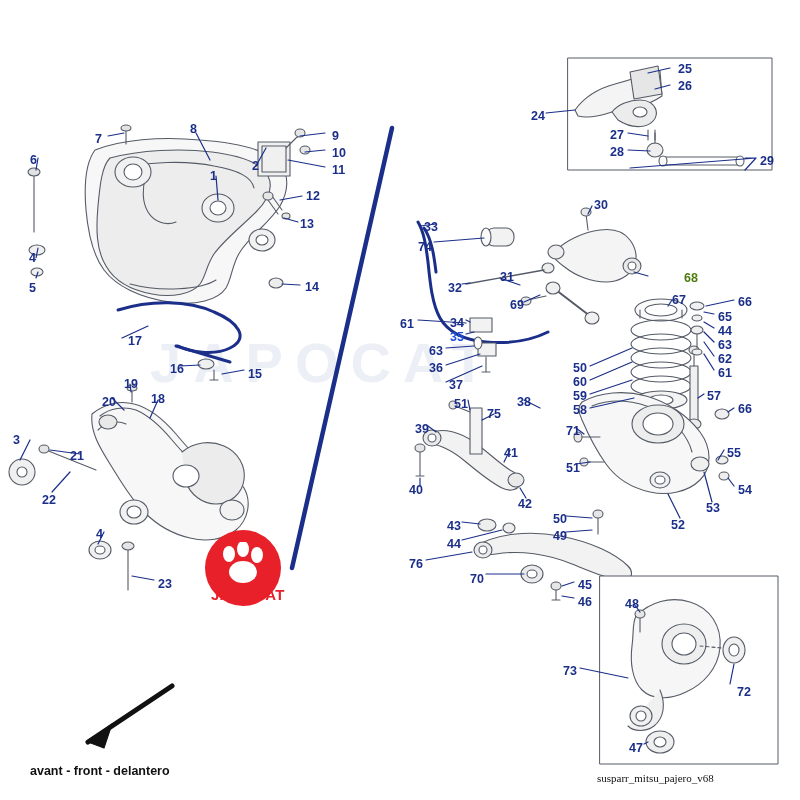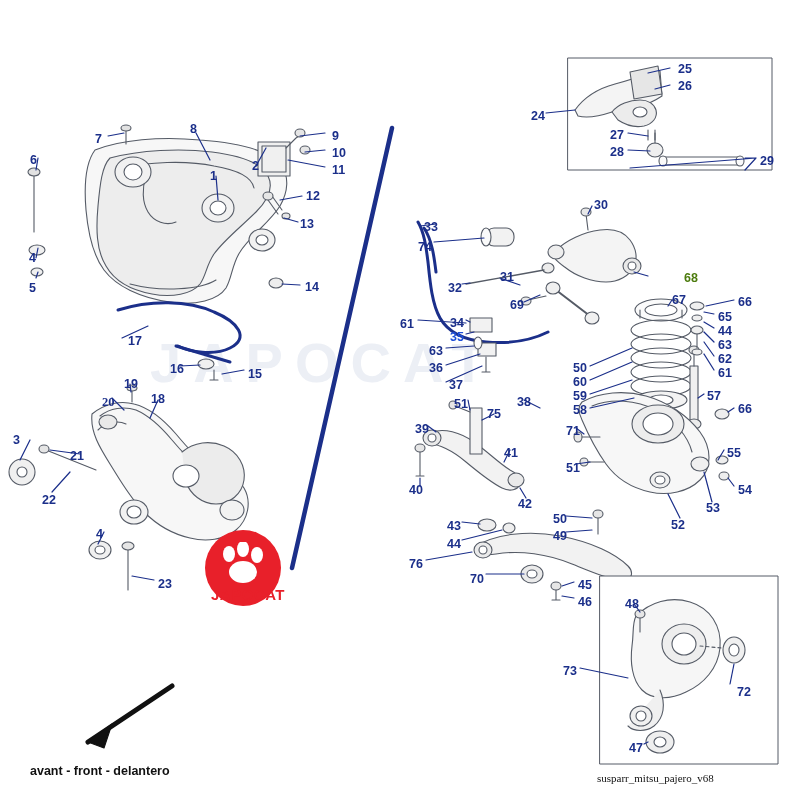--- a/index.html
+++ b/index.html
@@ -418,21 +418,21 @@
       <div class="callout" style="left: 429px; top: 362px; color: rgb(27, 47, 138);">36</div>
       <div class="callout" style="left: 429px; top: 379px; color: rgb(27, 47, 138); margin-left: 20px;">37</div>
       <div class="callout" style="left: 573px; top: 362px; color: rgb(27, 47, 138);">50</div>
       <div class="callout" style="left: 573px; top: 376px; color: rgb(27, 47, 138); text-align: right;">60</div>
       <div class="callout" style="left: 573px; top: 390px; color: rgb(27, 47, 138);">59</div>
       <div class="callout" style="left: 573px; top: 404px; color: rgb(27, 47, 138);">58</div>
       <div class="callout" style="left: 707px; top: 390px; color: rgb(27, 47, 138);">57</div>
       <div class="callout" style="left: 738px; top: 403px; color: rgb(27, 47, 138);">66</div>
       <div class="callout" style="left: 124px; top: 378px; color: rgb(27, 47, 138);">19</div>
       <div class="callout" style="left: 151px; top: 393px; color: rgb(27, 47, 138);">18</div>
-      <div class="callout" style="left: 102px; top: 396px; color: rgb(27, 47, 138); font-family: Liberation Serif, serif;">20</div>
+      <div class="callout" style="left: 102px; top: 396px; color: rgb(27, 47, 138);">20</div>
       <div class="callout" style="left: 454px; top: 398px; color: rgb(27, 47, 138);">51</div>
       <div class="callout" style="left: 487px; top: 408px; color: rgb(27, 47, 138);">75</div>
       <div class="callout" style="left: 517px; top: 396px; color: rgb(27, 47, 138);">38</div>
       <div class="callout" style="left: 566px; top: 425px; color: rgb(27, 47, 138);">71</div>
       <div class="callout" style="left: 415px; top: 423px; color: rgb(27, 47, 138);">39</div>
       <div class="callout" style="left: 504px; top: 447px; color: rgb(27, 47, 138);">41</div>
       <div class="callout" style="left: 13px; top: 434px; color: rgb(27, 47, 138);">3</div>
       <div class="callout" style="left: 70px; top: 450px; color: rgb(27, 47, 138);">21</div>
       <div class="callout" style="left: 42px; top: 494px; color: rgb(27, 47, 138);">22</div>
       <div class="callout" style="left: 727px; top: 447px; color: rgb(27, 47, 138);">55</div>

